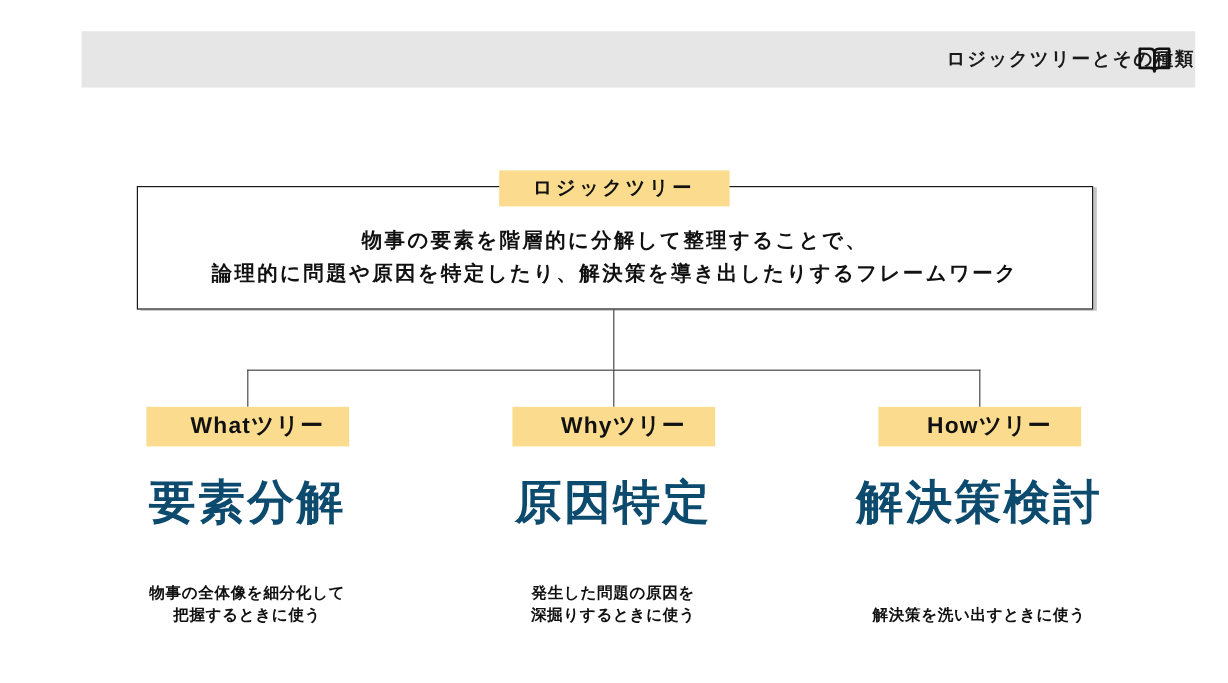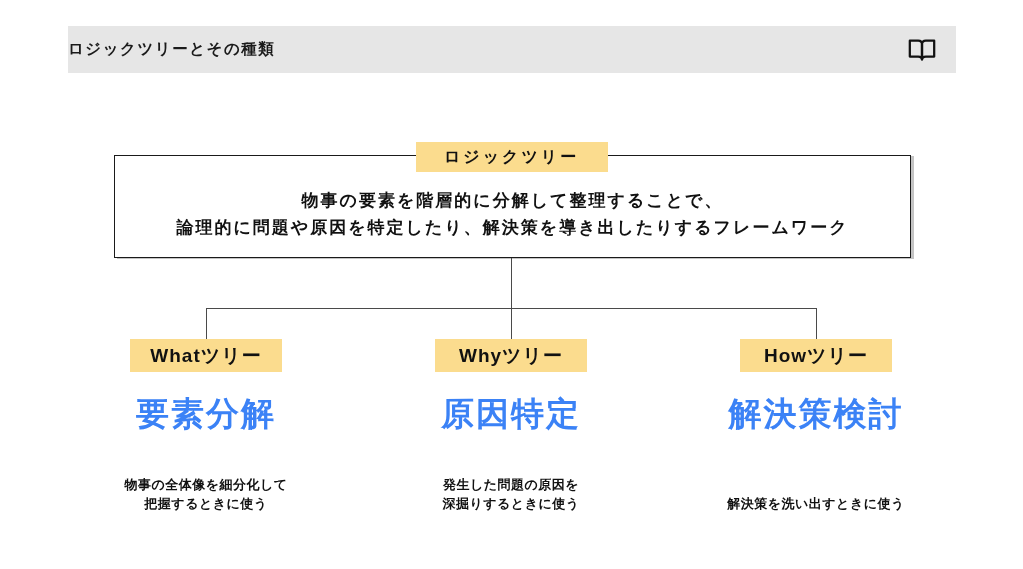--- a/index.html
+++ b/index.html
@@ -4,21 +4,21 @@
 <style>
   html,body{margin:0;padding:0;background:#ffffff;}
   .canvas{
     position:relative;width:1023px;height:569px;background:#ffffff;overflow:hidden;
     font-family:"Liberation Sans","DejaVu Sans",sans-serif;color:#111111;
   }
 
   
   .header-bar{
     position:absolute;left:68px;top:26px;width:888px;height:47px;
-    background:#e6e6e6;display:flex;align-items:center;justify-content:flex-start;
+    background:#e6e6e6;display:flex;align-items:center;justify-content:flex-end;padding-left:40px;
   }
   .header-title{
     font-size:15.5px;font-weight:700;letter-spacing:1.5px;color:#1a1a1a;
   }
   .book-icon{
     position:absolute;right:19px;top:50%;transform:translateY(-50%);
     width:30px;height:26px;display:block;
   }
 
   
@@ -47,24 +47,24 @@
   .v-why {left:511px;top:308px;width:1px;height:31px;}
   .v-how {left:816px;top:308px;width:1px;height:31px;}
 
   
   .branch{position:absolute;top:339px;width:300px;text-align:center;}
   .branch.what{left:56px;}
   .branch.why {left:361px;text-align:center;}
   .branch.how {left:666px;}
   .branch-tag{
     width:152px;height:33px;line-height:33px;margin:0 auto;
-    background:#fbdc8e;font-size:19px;font-weight:700;letter-spacing:1px;color:#111;
+    background:#fbdc8e;font-size:19px;font-weight:700;letter-spacing:1px;color:#111;padding-left:17px;
   }
   .branch-heading{
-    margin-top:20px;font-size:33px;font-weight:700;letter-spacing:2px;color:#3b82f6;
+    margin-top:20px;font-size:39px;font-weight:700;letter-spacing:2px;color:#0c4a6e;
   }
   .branch-desc{
     margin-top:38px;font-size:13px;font-weight:700;line-height:19px;
     letter-spacing:0.5px;color:#111;
   }
 </style>
 </head>
 <body>
 
 <div class="canvas">

